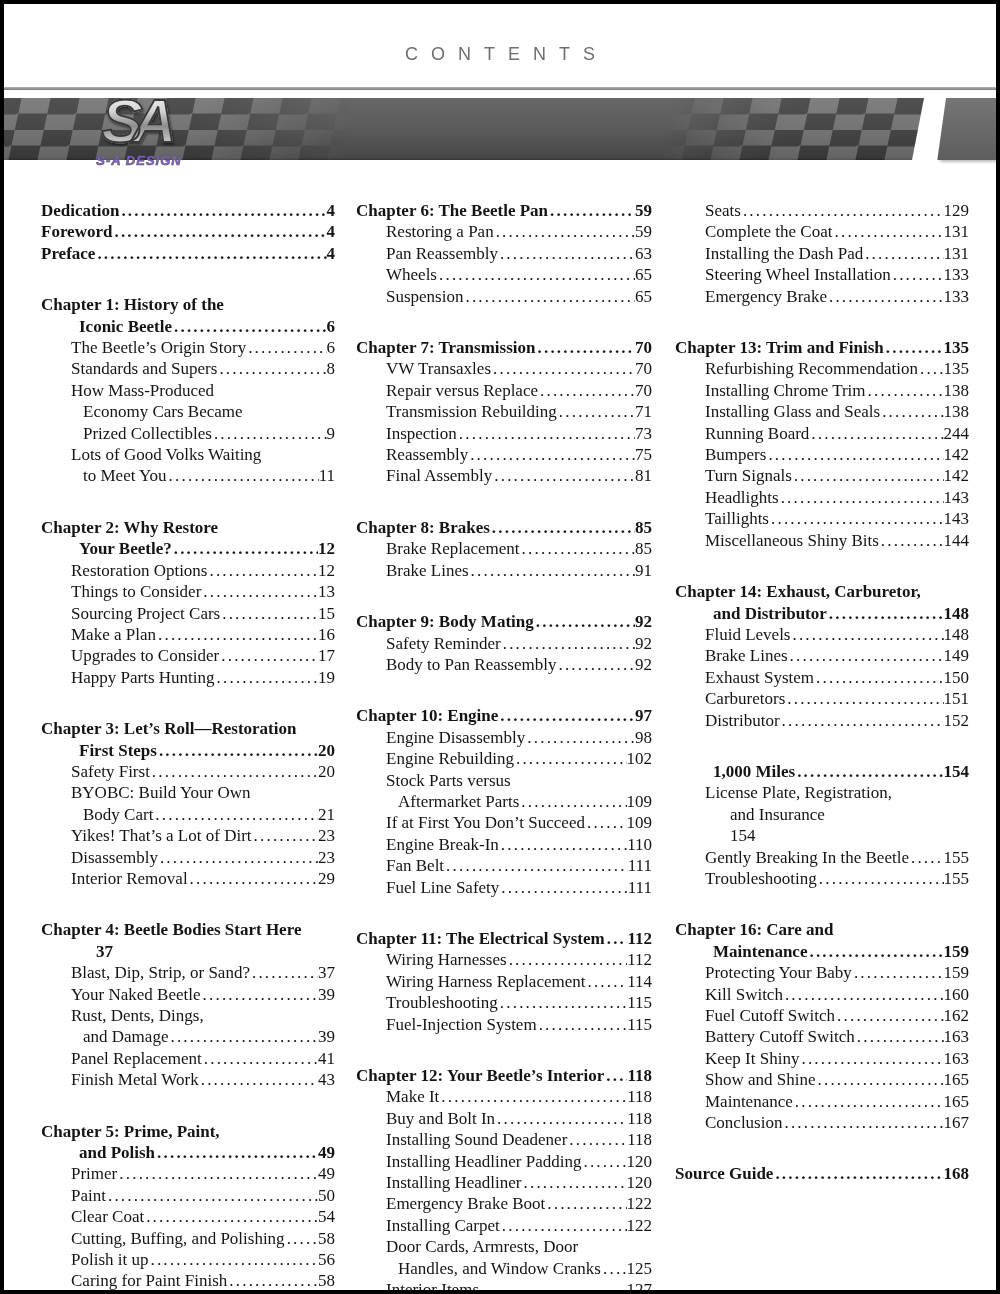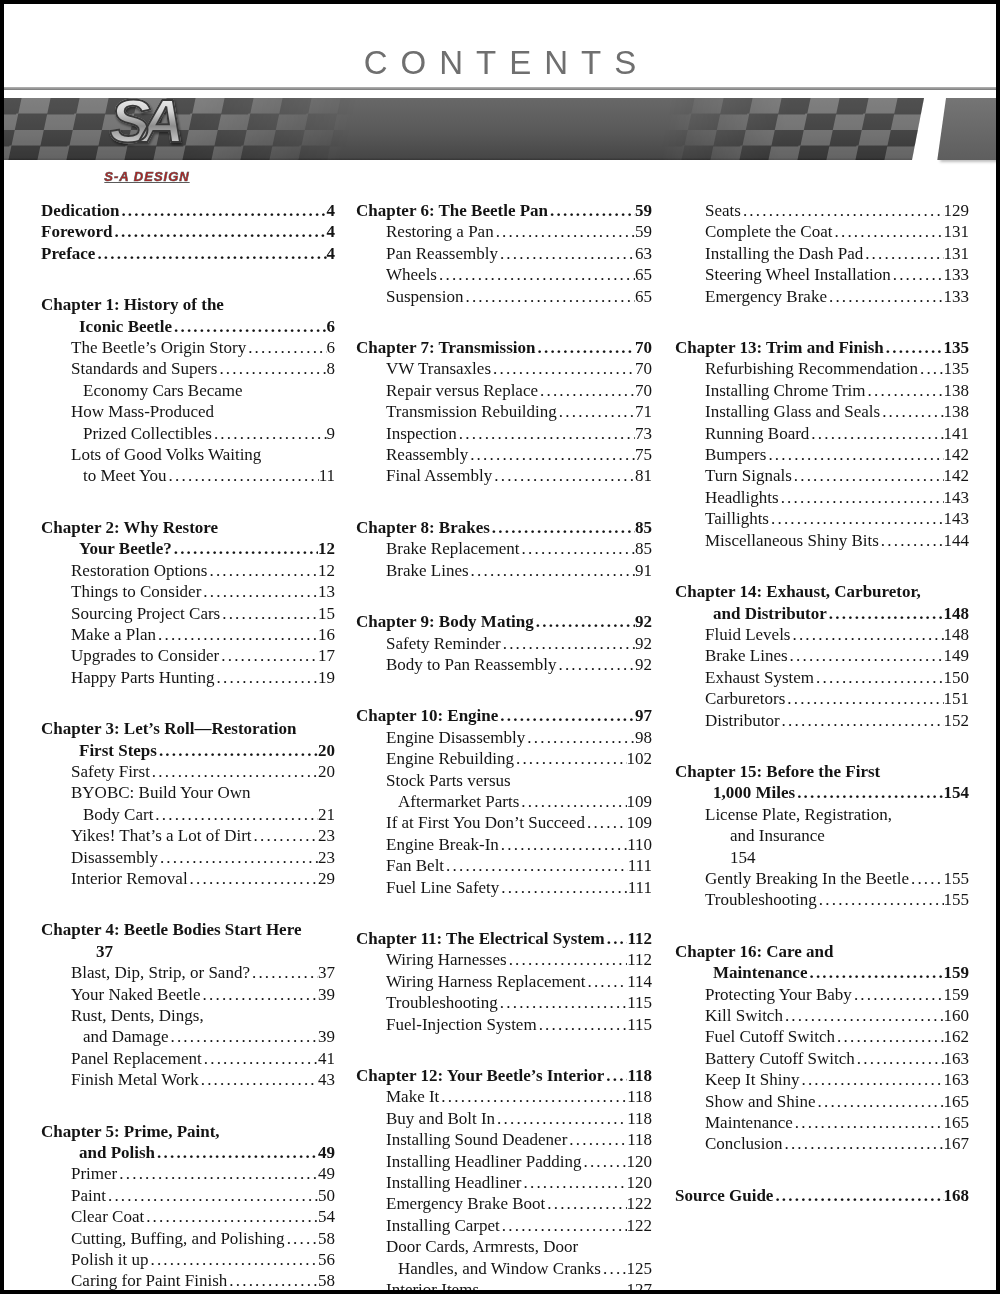--- a/index.html
+++ b/index.html
@@ -11,21 +11,21 @@
     background:#fff;
     overflow:hidden;
     font-family:"Liberation Serif", serif;
     color:#141414;
   }
   
   .contents-title{
     position:absolute; top:40px; left:0; right:0;
     text-align:center;
     font-family:"Liberation Sans", sans-serif;
-    font-size:33px; font-weight:400;
+    font-size:18px; font-weight:400;
     letter-spacing:13px; text-indent:13px;
     color:#6f6f6f;
   }
   
   .top-rule{
     position:absolute; top:83px; left:0; width:100%; height:3px;
     background:linear-gradient(180deg,#b5b5b5,#7a7a7a);
   }
   .banner{
     position:absolute; top:94px; left:0; width:920px; height:62px;
@@ -49,37 +49,36 @@
     -webkit-mask-image:linear-gradient(to right,transparent 2%,#000 45%);
     mask-image:linear-gradient(to right,transparent 2%,#000 45%);
   }
   .banner-endcap{
     position:absolute; top:94px; left:942px; width:80px; height:62px;
     background:linear-gradient(180deg,#757575,#5e5e5e);
     transform:skewX(-8deg); transform-origin:top left;
     box-shadow:0 5px 3px -3px #bdbdbd;
   }
   
-  .logo{position:absolute; left:78px; top:86px; z-index:5; text-align:center; width:130px;}
+  .logo{position:absolute; left:70px; top:86px; z-index:5; text-align:center; width:130px;}
   .monogram{
     font-family:"Liberation Sans", sans-serif;
     font-style:italic; font-weight:900; font-size:62px; line-height:1;
     letter-spacing:-11px; padding-right:11px;
     background:linear-gradient(180deg,#f7f7f7 0%,#d4d4d4 34%,#8d8d8d 58%,#ececec 100%);
     -webkit-background-clip:text; background-clip:text; color:transparent;
     -webkit-text-stroke:2px #383838;
     filter:drop-shadow(1px 2px 1px rgba(0,0,0,.45));
   }
   .brand{
     font-family:"Liberation Sans", sans-serif;
     font-style:italic; font-weight:700; font-size:13px;
-    letter-spacing:1px; color:#b91c1c;
+    letter-spacing:1px; color:#8b5cf6;
     -webkit-text-stroke:.6px #5a5a5a;
-    margin-top:17px;
-    text-decoration:underline;
+    margin-top:1px;
   }
   
   .toc{position:absolute; top:196px; left:0; right:0;}
   .col{position:absolute; top:0;}
   .col-1{left:37px;  width:294px;}
   .col-2{left:352px; width:296px;}
   .col-3{left:671px; width:294px;}
   .section{margin-top:30px;}
   .section:first-child{margin-top:0;}
   .entry{font-size:17px; line-height:21.4px;}
@@ -162,26 +161,26 @@
             </div>
           </div>
           <div class="entry">
             <div class="line ind-sub">
               <span class="t">Standards and Supers</span>
               <span class="dots">..........................................................................................</span>
               <span class="pg">8</span>
             </div>
           </div>
           <div class="entry">
+            <div class="line ind-sub">
+              <span class="t">How Mass-Produced</span>
+            </div>
             <div class="line ind-sub2">
               <span class="t">Economy Cars Became</span>
             </div>
-            <div class="line ind-sub">
-              <span class="t">How Mass-Produced</span>
-            </div>
             <div class="line ind-sub2">
               <span class="t">Prized Collectibles</span>
               <span class="dots">..........................................................................................</span>
               <span class="pg">9</span>
             </div>
           </div>
           <div class="entry">
             <div class="line ind-sub">
               <span class="t">Lots of Good Volks Waiting</span>
             </div>
@@ -774,21 +773,21 @@
             <div class="line ind-sub">
               <span class="t">Installing Glass and Seals</span>
               <span class="dots">..........................................................................................</span>
               <span class="pg">138</span>
             </div>
           </div>
           <div class="entry">
             <div class="line ind-sub">
               <span class="t">Running Board</span>
               <span class="dots">..........................................................................................</span>
-              <span class="pg">141</span>
+              <span class="pg">244</span>
             </div>
           </div>
           <div class="entry">
             <div class="line ind-sub">
               <span class="t">Bumpers</span>
               <span class="dots">..........................................................................................</span>
               <span class="pg">142</span>
             </div>
           </div>
           <div class="entry">
@@ -862,23 +861,20 @@
           <div class="entry">
             <div class="line ind-sub">
               <span class="t">Distributor</span>
               <span class="dots">..........................................................................................</span>
               <span class="pg">152</span>
             </div>
           </div>
         </div>
         <div class="section">
           <div class="entry b">
-            <div class="line ind-n">
-              <span class="t">Chapter 15: Before the First</span>
-            </div>
             <div class="line ind-ch">
               <span class="t">1,000 Miles</span>
               <span class="dots">..........................................................................................</span>
               <span class="pg">154</span>
             </div>
           </div>
           <div class="entry">
             <div class="line ind-sub">
               <span class="t">License Plate, Registration,</span>
             </div>

